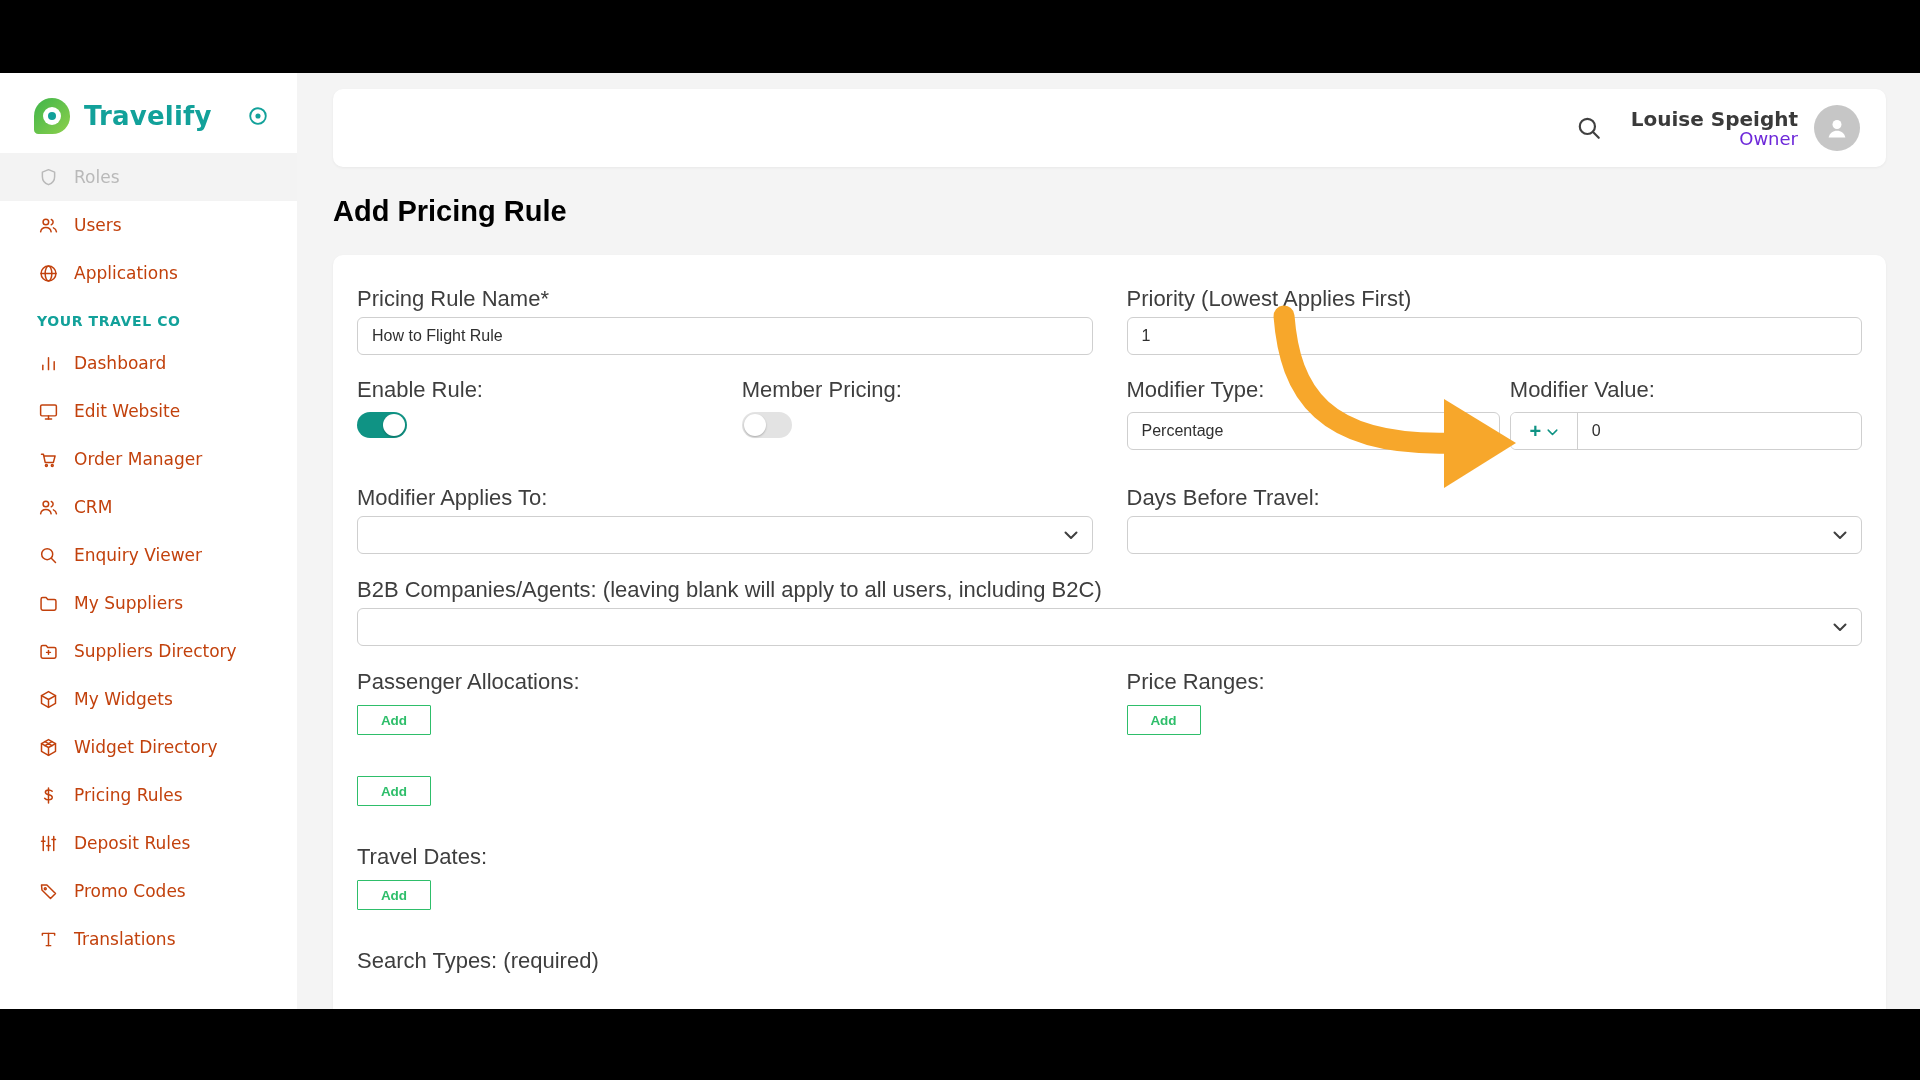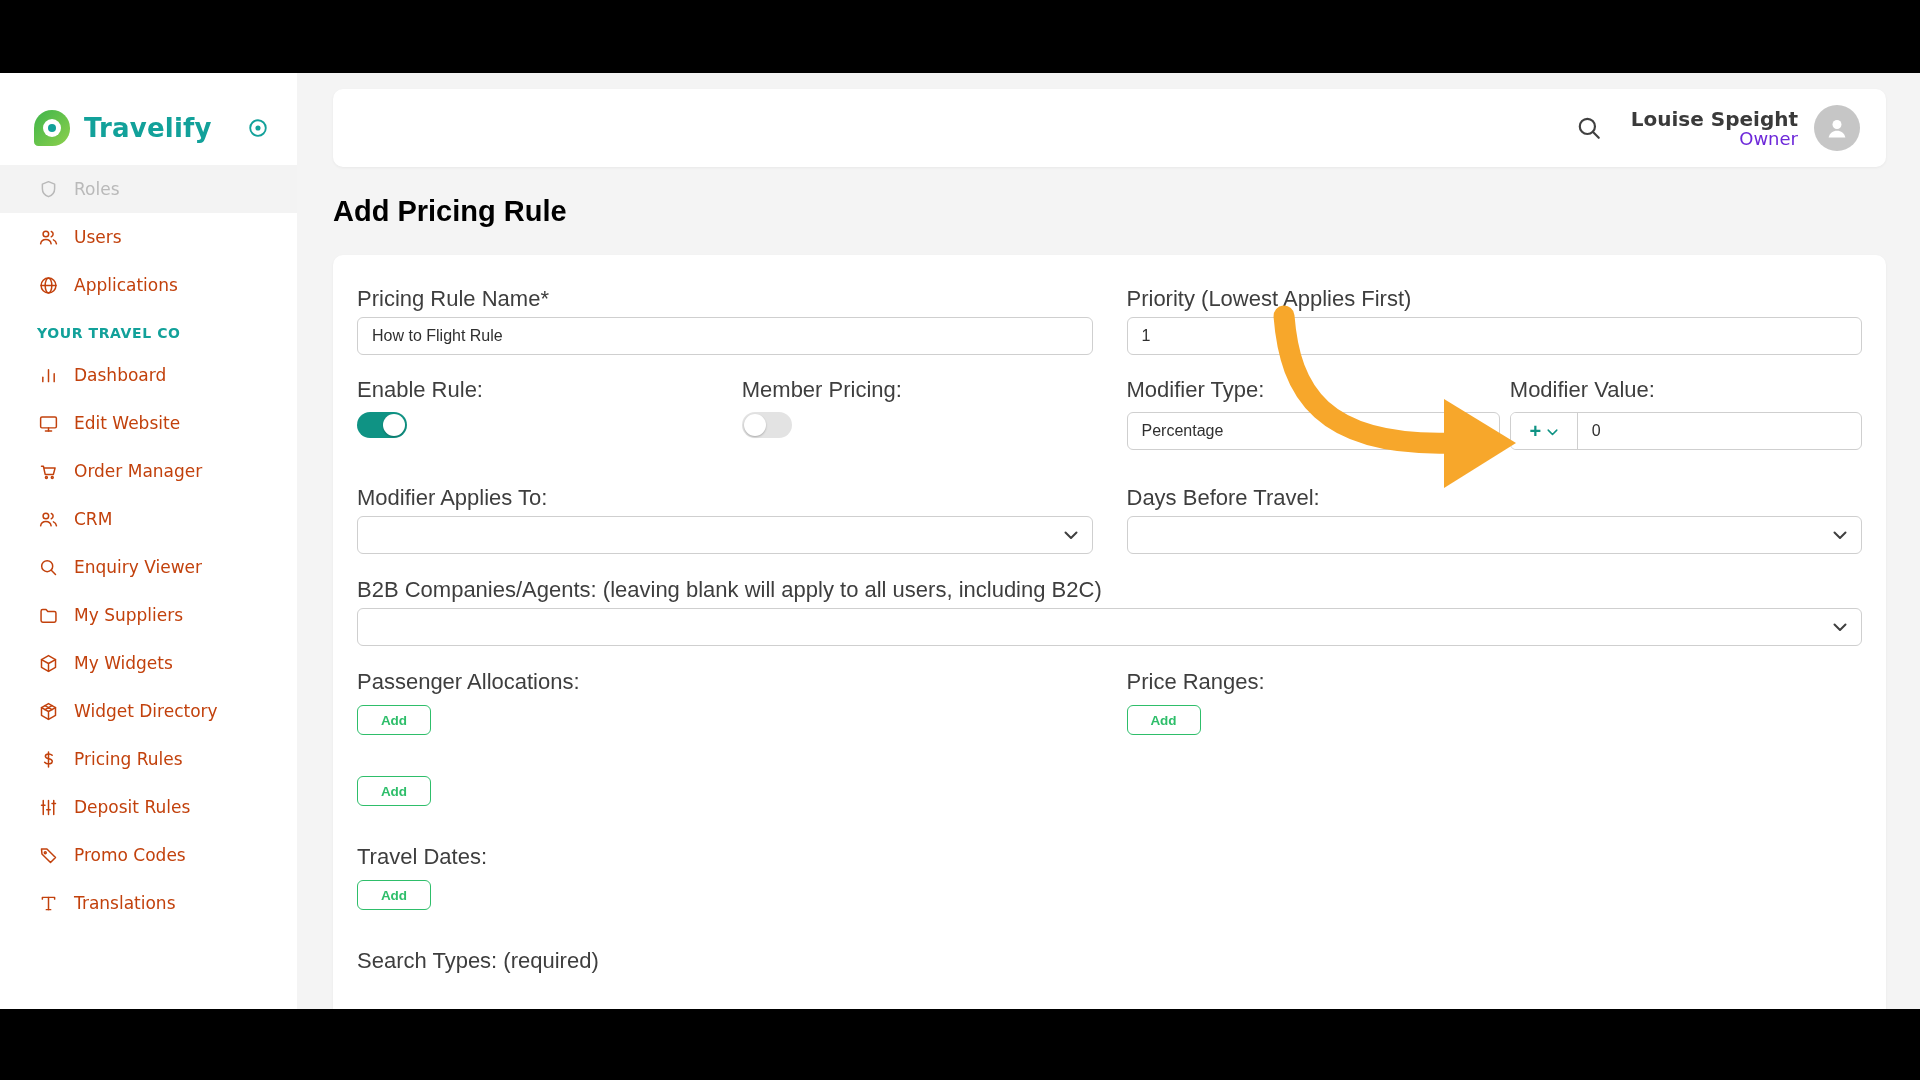--- a/index.html
+++ b/index.html
@@ -2,21 +2,21 @@
 <html><head>
 <meta charset="utf-8">
 <style>
   html,body{margin:0;padding:0;background:#000;}
   .stage{position:relative;width:1920px;height:1080px;background:#000;overflow:hidden;
          font-family:"DejaVu Sans","Liberation Sans",sans-serif;}
   .viewport{position:absolute;top:73px;left:0;width:1920px;height:936px;display:flex;background:#f4f4f4;}
 
   
   .sidebar{width:297px;min-width:297px;background:#ffffff;height:100%;overflow:hidden;}
-  .logo-row{display:flex;align-items:center;padding:30px 28px 0 34px;height:50px;}
+  .logo-row{display:flex;align-items:center;padding:18px 28px 0 34px;height:50px;}
   .pin{position:relative;width:36px;height:36px;border-radius:50% 50% 48% 12%;
        background:linear-gradient(135deg,#3eb54a,#8ed04c);}
   .pin .ring{position:absolute;left:9px;top:9px;width:18px;height:18px;border-radius:50%;background:#fff;}
   .pin .dot{position:absolute;left:14px;top:14px;width:8px;height:8px;border-radius:50%;background:#12A19A;}
   .brand-name{flex:1;margin-left:14px;font-size:26px;font-weight:bold;color:#12A19A;letter-spacing:.2px;}
   .collapse-icon{width:22px;height:22px;}
   .nav{margin-top:12px;}
   .nav-item{display:flex;align-items:center;height:48px;padding-left:37px;color:#c2410c;cursor:pointer;}
   .nav-item.active{background:#f3f3f3;color:#b9b9b9;}
   .nav-icon{width:22px;height:22px;margin-right:15px;display:flex;align-items:center;justify-content:center;}
@@ -69,21 +69,21 @@
   .toggle.on .knob{left:auto;right:2px;}
 
   .mod-group{display:flex;height:38px;border:1px solid #cfcfcf;border-radius:6px;background:#fff;
         overflow:hidden;box-sizing:border-box;}
   .mod-sign-btn{width:66px;border-right:1px solid #cfcfcf;display:flex;align-items:center;
         justify-content:center;gap:6px;cursor:pointer;background:#fff;}
   .mod-sign{color:#0F9384;font-size:20px;font-weight:bold;line-height:20px;}
   .mod-chev svg{width:11px;height:7px;stroke:#0F9384;fill:none;stroke-width:2;stroke-linecap:round;stroke-linejoin:round;}
   .mod-value{flex:1;display:flex;align-items:center;padding-left:14px;font-size:16px;color:#2f2f2f;}
 
-  .add-btn{width:74px;height:30px;border:1.5px solid #2EBE6A;border-radius:6px;background:#fff;
+  .add-btn{width:74px;height:30px;border:1.5px solid #2EBE6A;border-radius:1px;background:#fff;
         color:#2EBE6A;font-size:13.5px;font-weight:600;display:flex;align-items:center;
         justify-content:center;cursor:pointer;}
 
   .arrow-overlay{position:absolute;top:0;left:0;width:1920px;height:1080px;pointer-events:none;z-index:50;}
 </style>
 </head>
 <body>
 
 <div class="stage">
   <div class="viewport">
@@ -186,20 +186,30 @@
           </span>
           <span class="nav-label">Enquiry Viewer</span>
         </div>
         <div class="nav-item">
           <span class="nav-icon">
             <svg viewBox="0 0 24 24">
                 <path d="M3.5 7c0-1 .8-1.8 1.8-1.8h3.9l2 2.2h7.5c1 0 1.8.8 1.8 1.8v8.6c0 1-.8 1.8-1.8 1.8H5.3c-1 0-1.8-.8-1.8-1.8z"></path>
               </svg>
           </span>
           <span class="nav-label">My Suppliers</span>
+        </div>
+        <div class="nav-item">
+          <span class="nav-icon">
+            <svg viewBox="0 0 24 24">
+                <path d="M3.5 7c0-1 .8-1.8 1.8-1.8h3.9l2 2.2h7.5c1 0 1.8.8 1.8 1.8v8.6c0 1-.8 1.8-1.8 1.8H5.3c-1 0-1.8-.8-1.8-1.8z"></path>
+                <path d="M12 10.8v4.4"></path>
+                <path d="M9.8 13h4.4"></path>
+              </svg>
+          </span>
+          <span class="nav-label">Suppliers Directory</span>
         </div>
         <div class="nav-item">
           <span class="nav-icon">
             <svg viewBox="0 0 24 24">
                 <path d="M12 3l8 4.6v8.8L12 21l-8-4.6V7.6z"></path>
                 <path d="M12 12l8-4.4M12 12L4 7.6M12 12v9"></path>
               </svg>
           </span>
           <span class="nav-label">My Widgets</span>
         </div>

